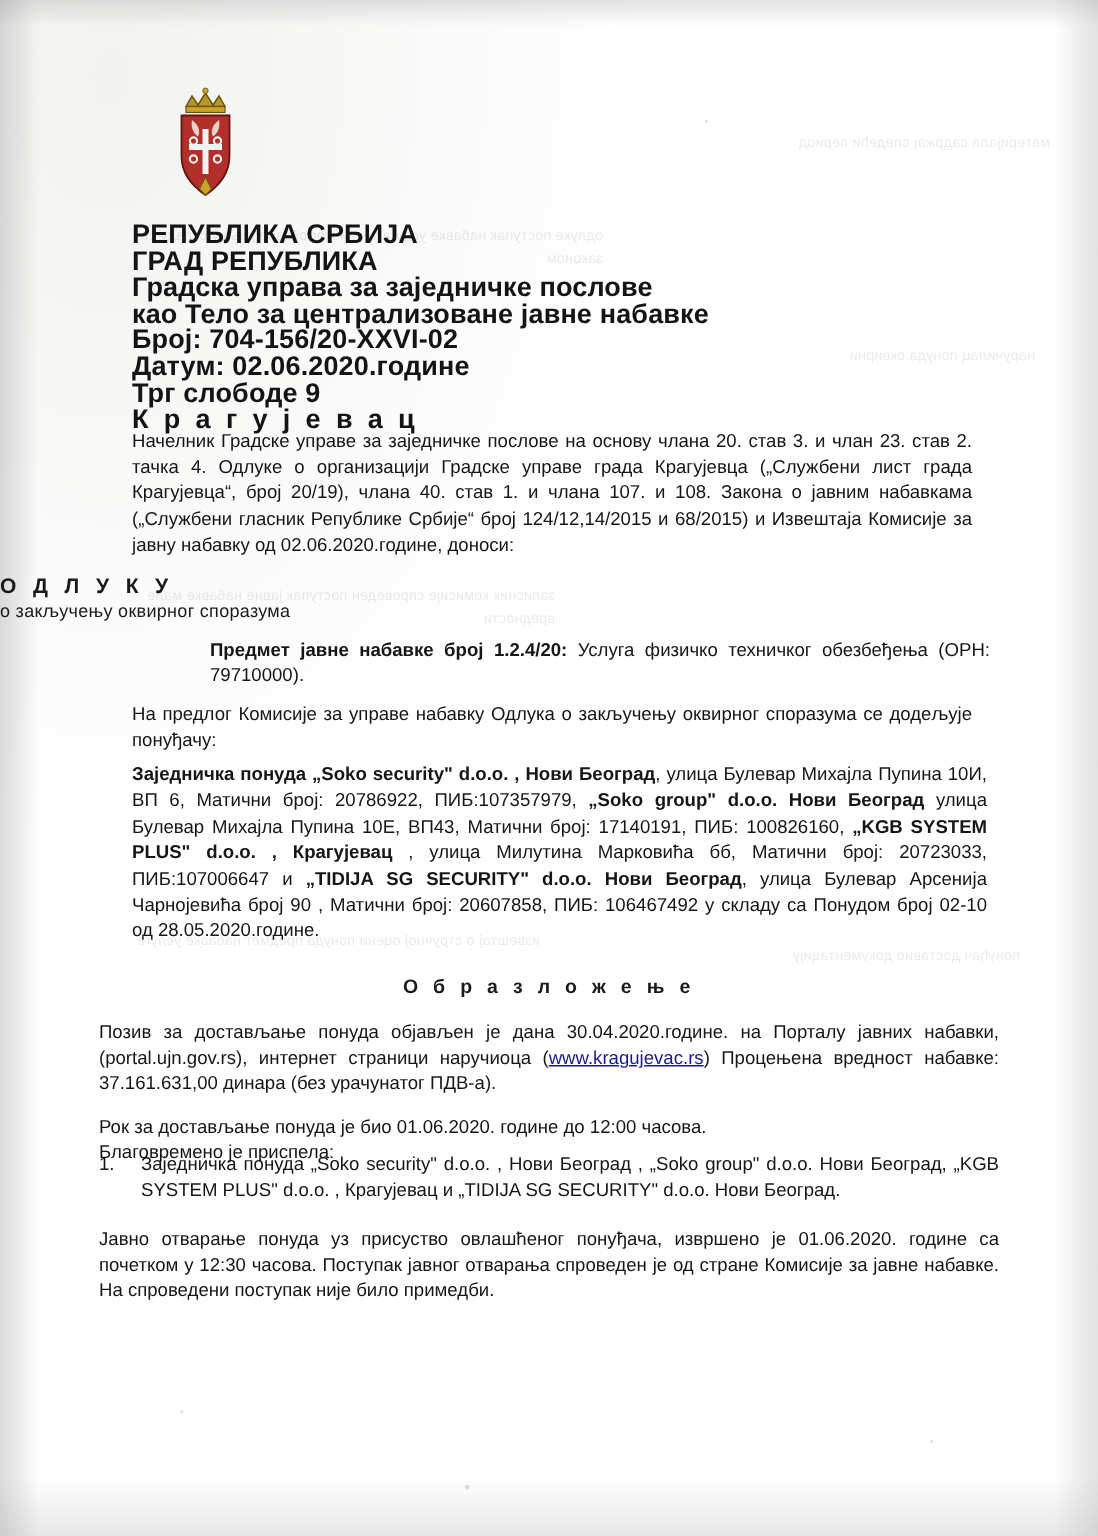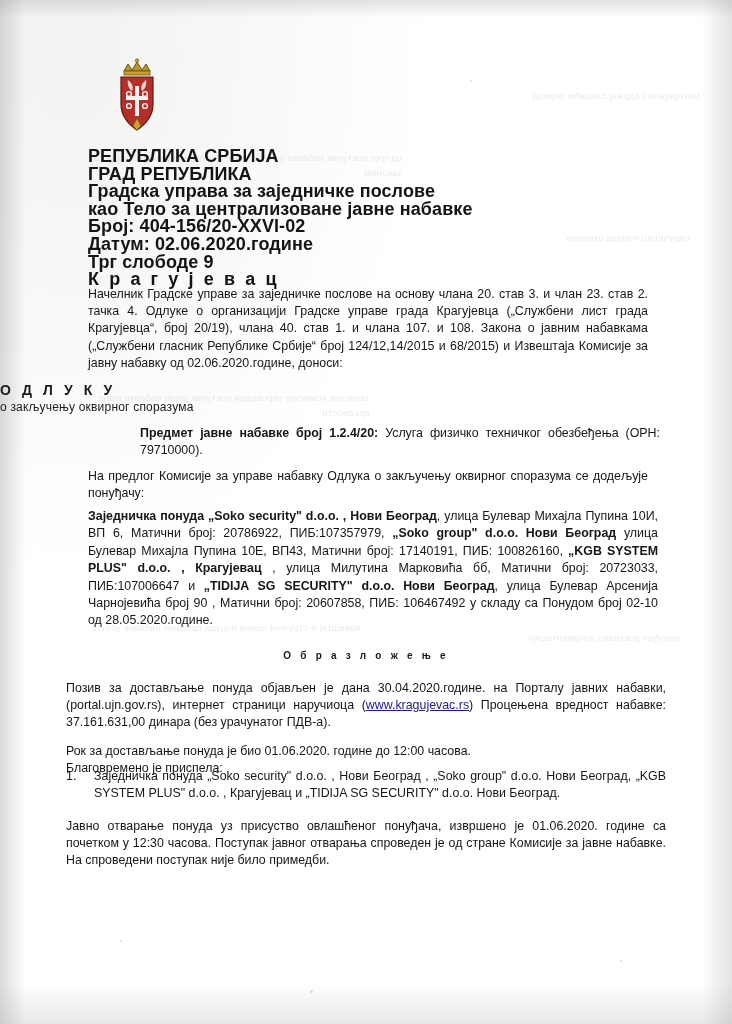--- a/index.html
+++ b/index.html
@@ -152,21 +152,21 @@
   }
   .ponuda-block b { font-weight: bold; }
 
   .obrazlozenje {
     position: absolute;
     left: 0; right: 0;
     top: 650px;
     text-align: center;
     z-index: 6;
     font-weight: bold;
-    font-size: 10px;
+    font-size: 13px;
     letter-spacing: 3.2px;
   }
 
   .poziv {
     left: 66px;
     top: 680px;
     width: 600px;
   }
   .poziv a, .link {
     color: #1a1a8c;
@@ -248,21 +248,21 @@
       <circle cx="37" cy="48" r="2.4" fill="none" stroke="#f2f2f2" stroke-width="1.4"></circle>
       <path d="M29 60 L25 68 L29 72 L33 68 Z" fill="#c9a227" stroke="#6b5412" stroke-width="0.7"></path>
     </svg>
   </div>
 
   <div class="header">
     <div>РЕПУБЛИКА СРБИЈА</div>
     <div>ГРАД РЕПУБЛИКА</div>
     <div>Градска управа за заједничке послове</div>
     <div>као Тело за централизоване јавне набавке</div>
-    <div>Број: 404-156/20-XXVI-02</div>
+    <div>Број: 704-156/20-XXVI-02</div>
     <div>Датум: 02.06.2020.године</div>
     <div>Трг слободе 9</div>
     <div class="city">К р а г у ј е в а ц</div>
   </div>
 
   <div class="para intro">Начелник Градске управе за заједничке послове на основу члана 20. став 3. и члан 23. став 2. тачка 4.  Одлуке о организацији Градске управе града Крагујевца („Службени лист града Крагујевца“, број 20/19), члана 40. став 1. и члана 107. и 108.  Закона о јавним набавкама („Службени гласник Републике Србије“ број 124/12,14/2015 и 68/2015) и Извештаја Комисије за јавну набавку од 02.06.2020.године, доноси:</div>
 
   <div class="odluka-title">
     <div class="t1">О Д Л У К У</div>
     <div class="t2">о закључењу оквирног споразума</div>

